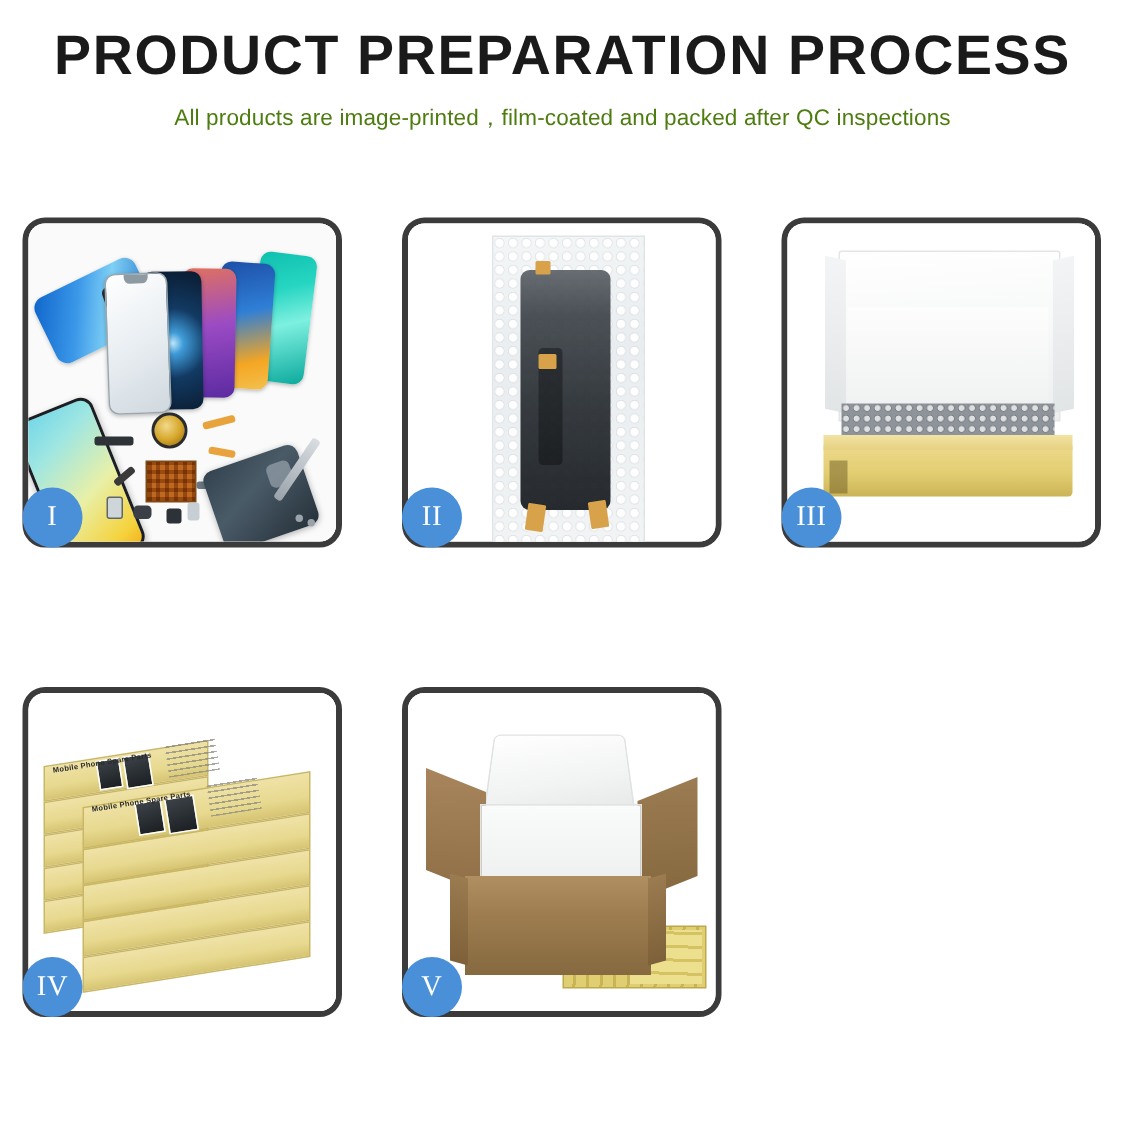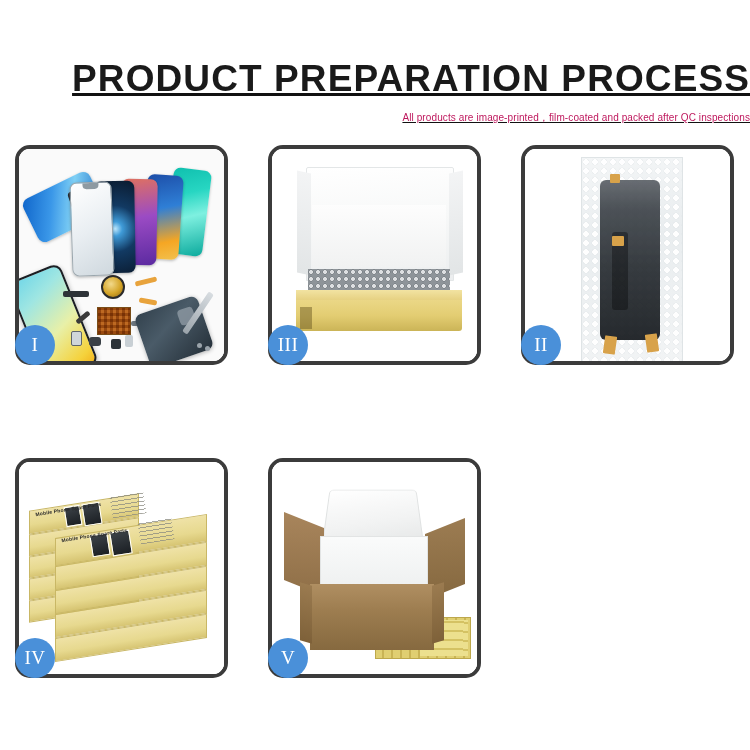--- a/index.html
+++ b/index.html
@@ -12,40 +12,39 @@
     height: 750px;
     overflow: hidden;
     font-family: "Liberation Sans", sans-serif;
     color: #111111;
     position: relative;
   }
 
   
   .header {
     width: 100%;
-    text-align: right;
-    padding-top: 60px;
+    text-align: center;
+    padding-top: 18px;
     box-sizing: border-box;
-    text-decoration: underline;
   }
   .main-title {
     font-family: "Liberation Sans", sans-serif;
     font-size: 37px;
     font-weight: 700;
     letter-spacing: 1.1px;
     color: #1a1a1a;
     line-height: 1.05;
     margin: 0;
     white-space: nowrap;
   }
   .sub-title {
     font-family: "Liberation Sans", sans-serif;
-    font-size: 10px;
+    font-size: 15px;
     font-weight: 400;
-    color: #be185d;
+    color: #4d7c0f;
     margin: 12px 0 0 0;
     letter-spacing: 0.1px;
     white-space: nowrap;
   }
 
   
   .grid {
     position: absolute;
     left: 15px;
     top: 145px;
@@ -438,43 +437,43 @@
         <div class="ph-back"></div>
         <div class="screwdriver"></div>
         <div class="screws"></div>
       </div>
     </div>
     <div class="badge">I</div>
   </div>
 
   <div class="panel">
     <div class="panel-inner">
-      <div class="scene-openbox">
-        <div class="ob-lid"></div>
-        <div class="ob-foam"></div>
-        <div class="ob-bubble"></div>
-        <div class="ob-body"></div>
-      </div>
-    </div>
-    <div class="badge">III</div>
-  </div>
-
-  <div class="panel">
-    <div class="panel-inner">
       <div class="scene-bubble">
         <div class="bubble-bag">
           <div class="screen-inside"></div>
           <div class="tape-y ty1"></div>
           <div class="tape-y ty2"></div>
           <div class="tape-y ty3"></div>
           <div class="tape-y ty4"></div>
         </div>
       </div>
     </div>
     <div class="badge">II</div>
+  </div>
+
+  <div class="panel">
+    <div class="panel-inner">
+      <div class="scene-openbox">
+        <div class="ob-lid"></div>
+        <div class="ob-foam"></div>
+        <div class="ob-bubble"></div>
+        <div class="ob-body"></div>
+      </div>
+    </div>
+    <div class="badge">III</div>
   </div>
 
   <div class="panel">
     <div class="panel-inner">
       <div class="scene-stack">
         <div class="sb sb-l5"></div>
         <div class="sb sb-l4"></div>
         <div class="sb sb-l3"></div>
         <div class="sb sb-l2"></div>
         <div class="sb sb-l1 sb-face"></div>

